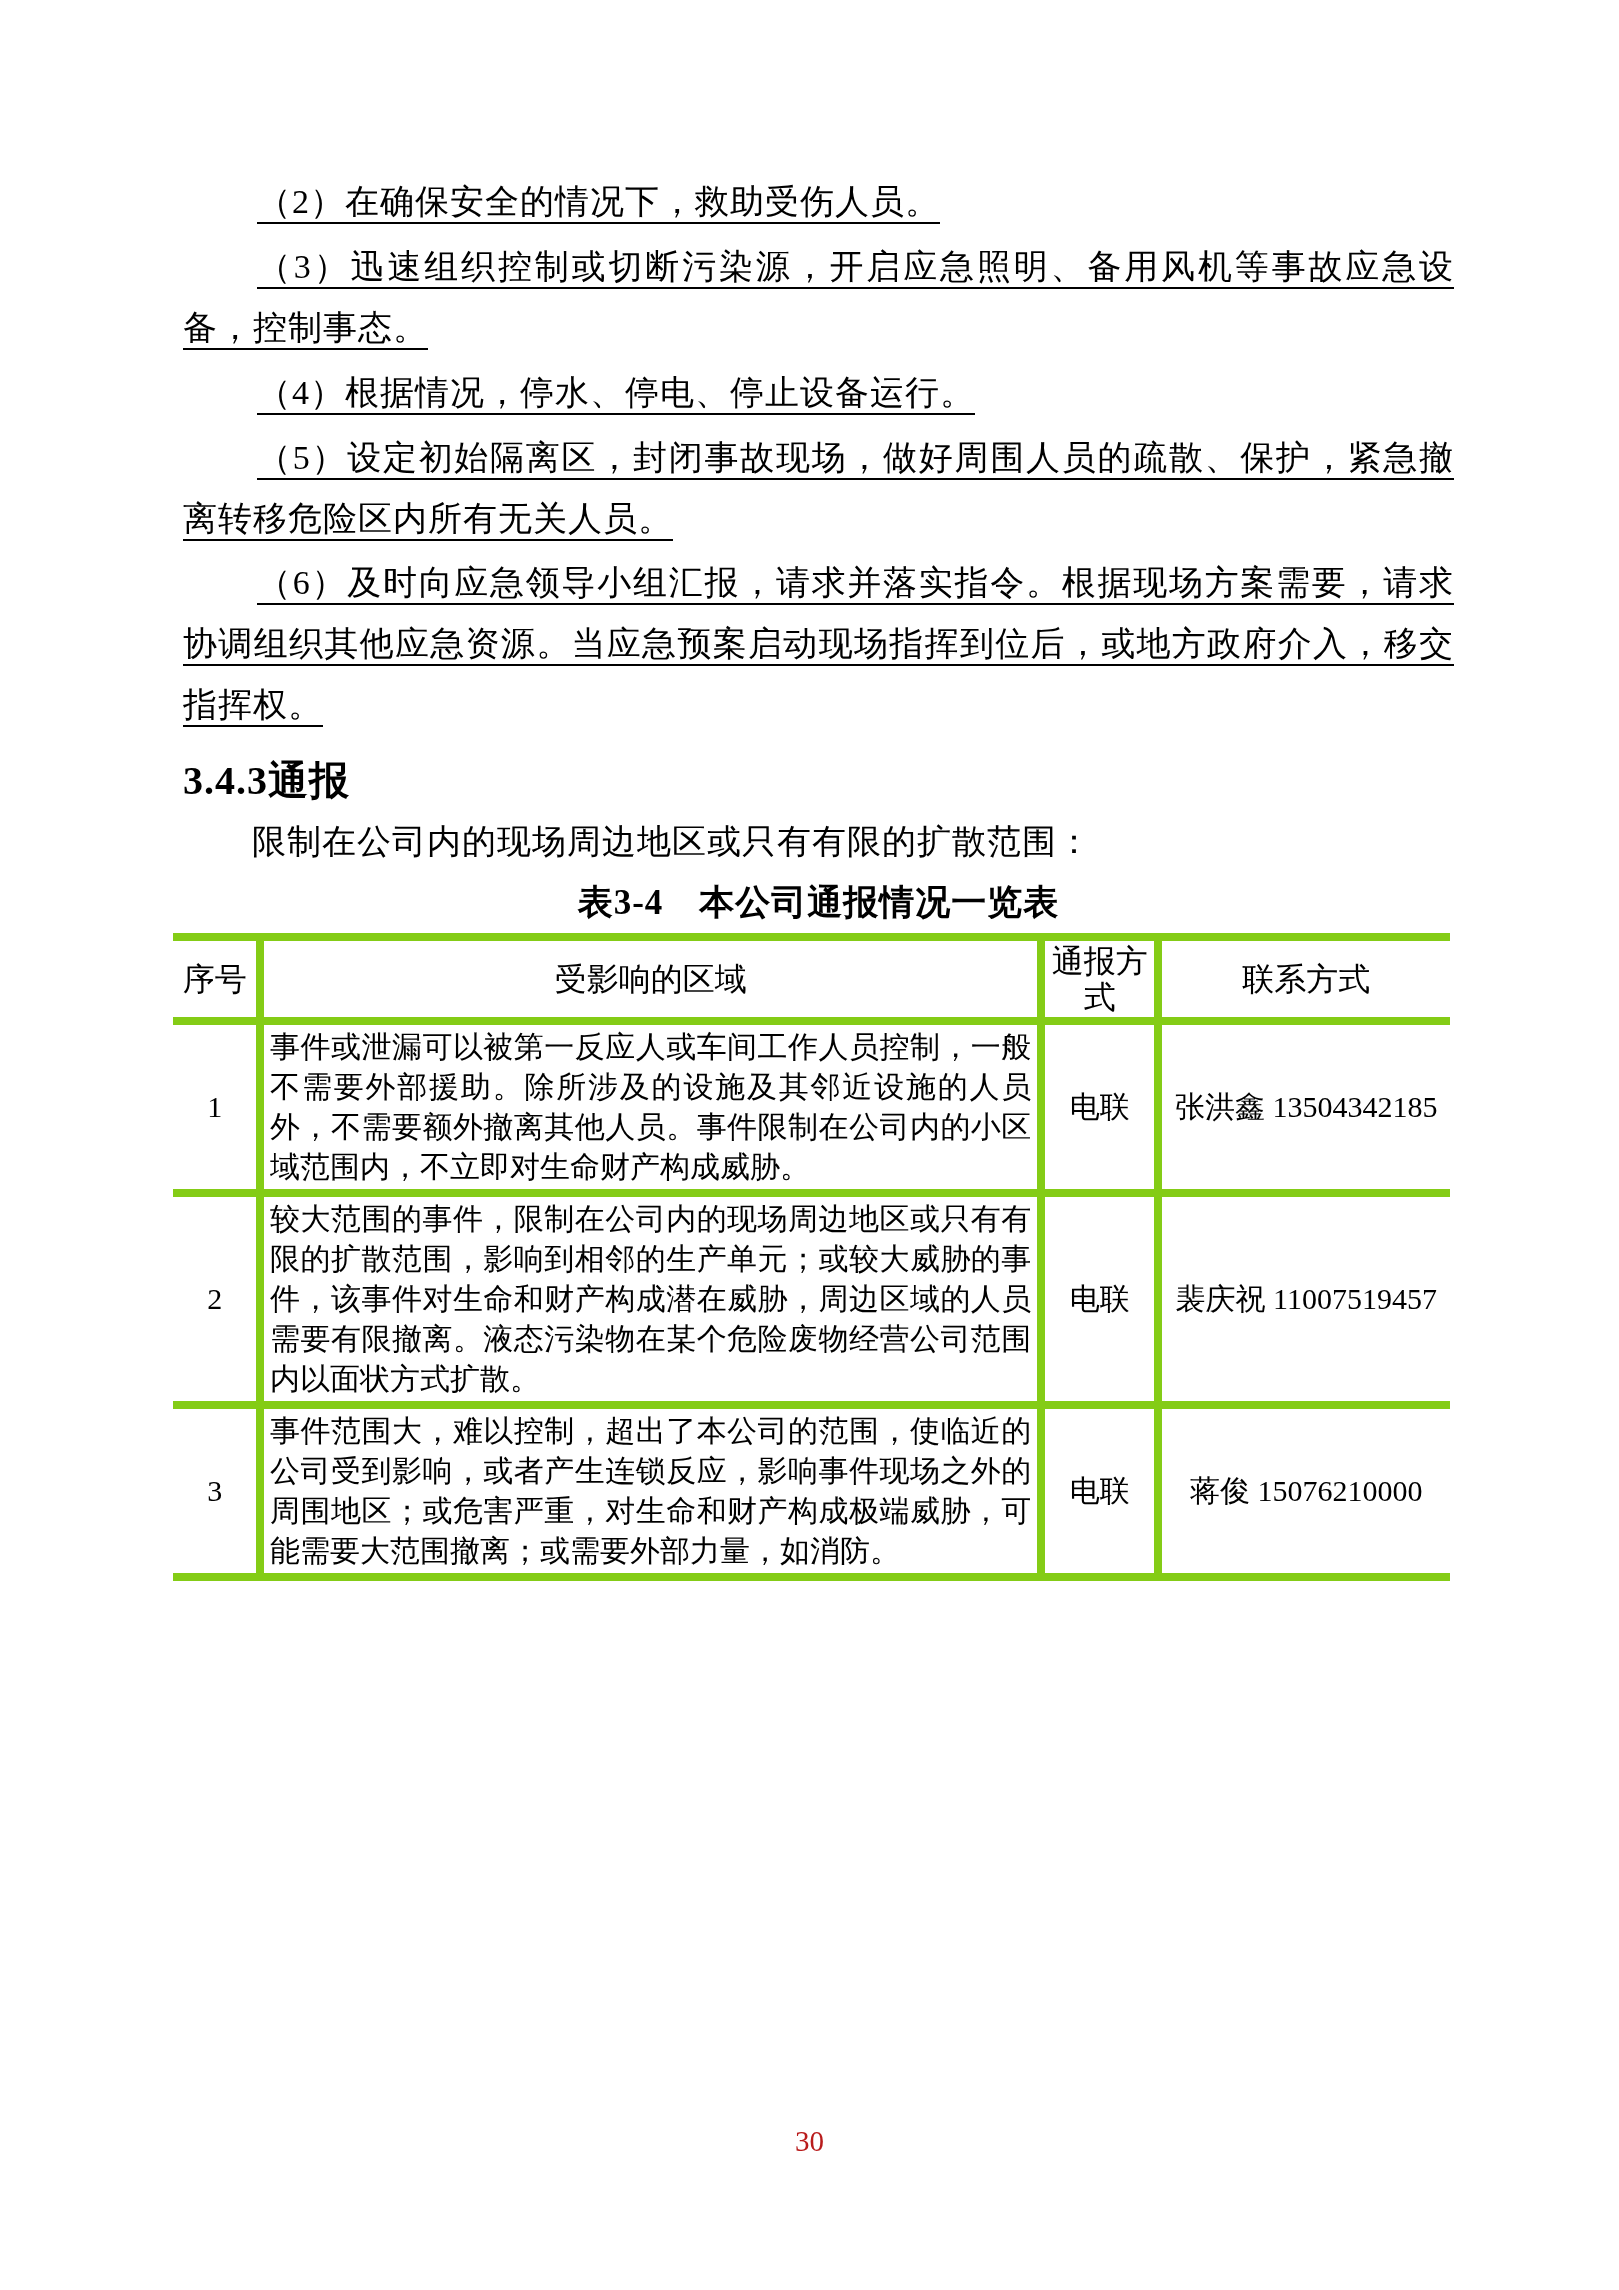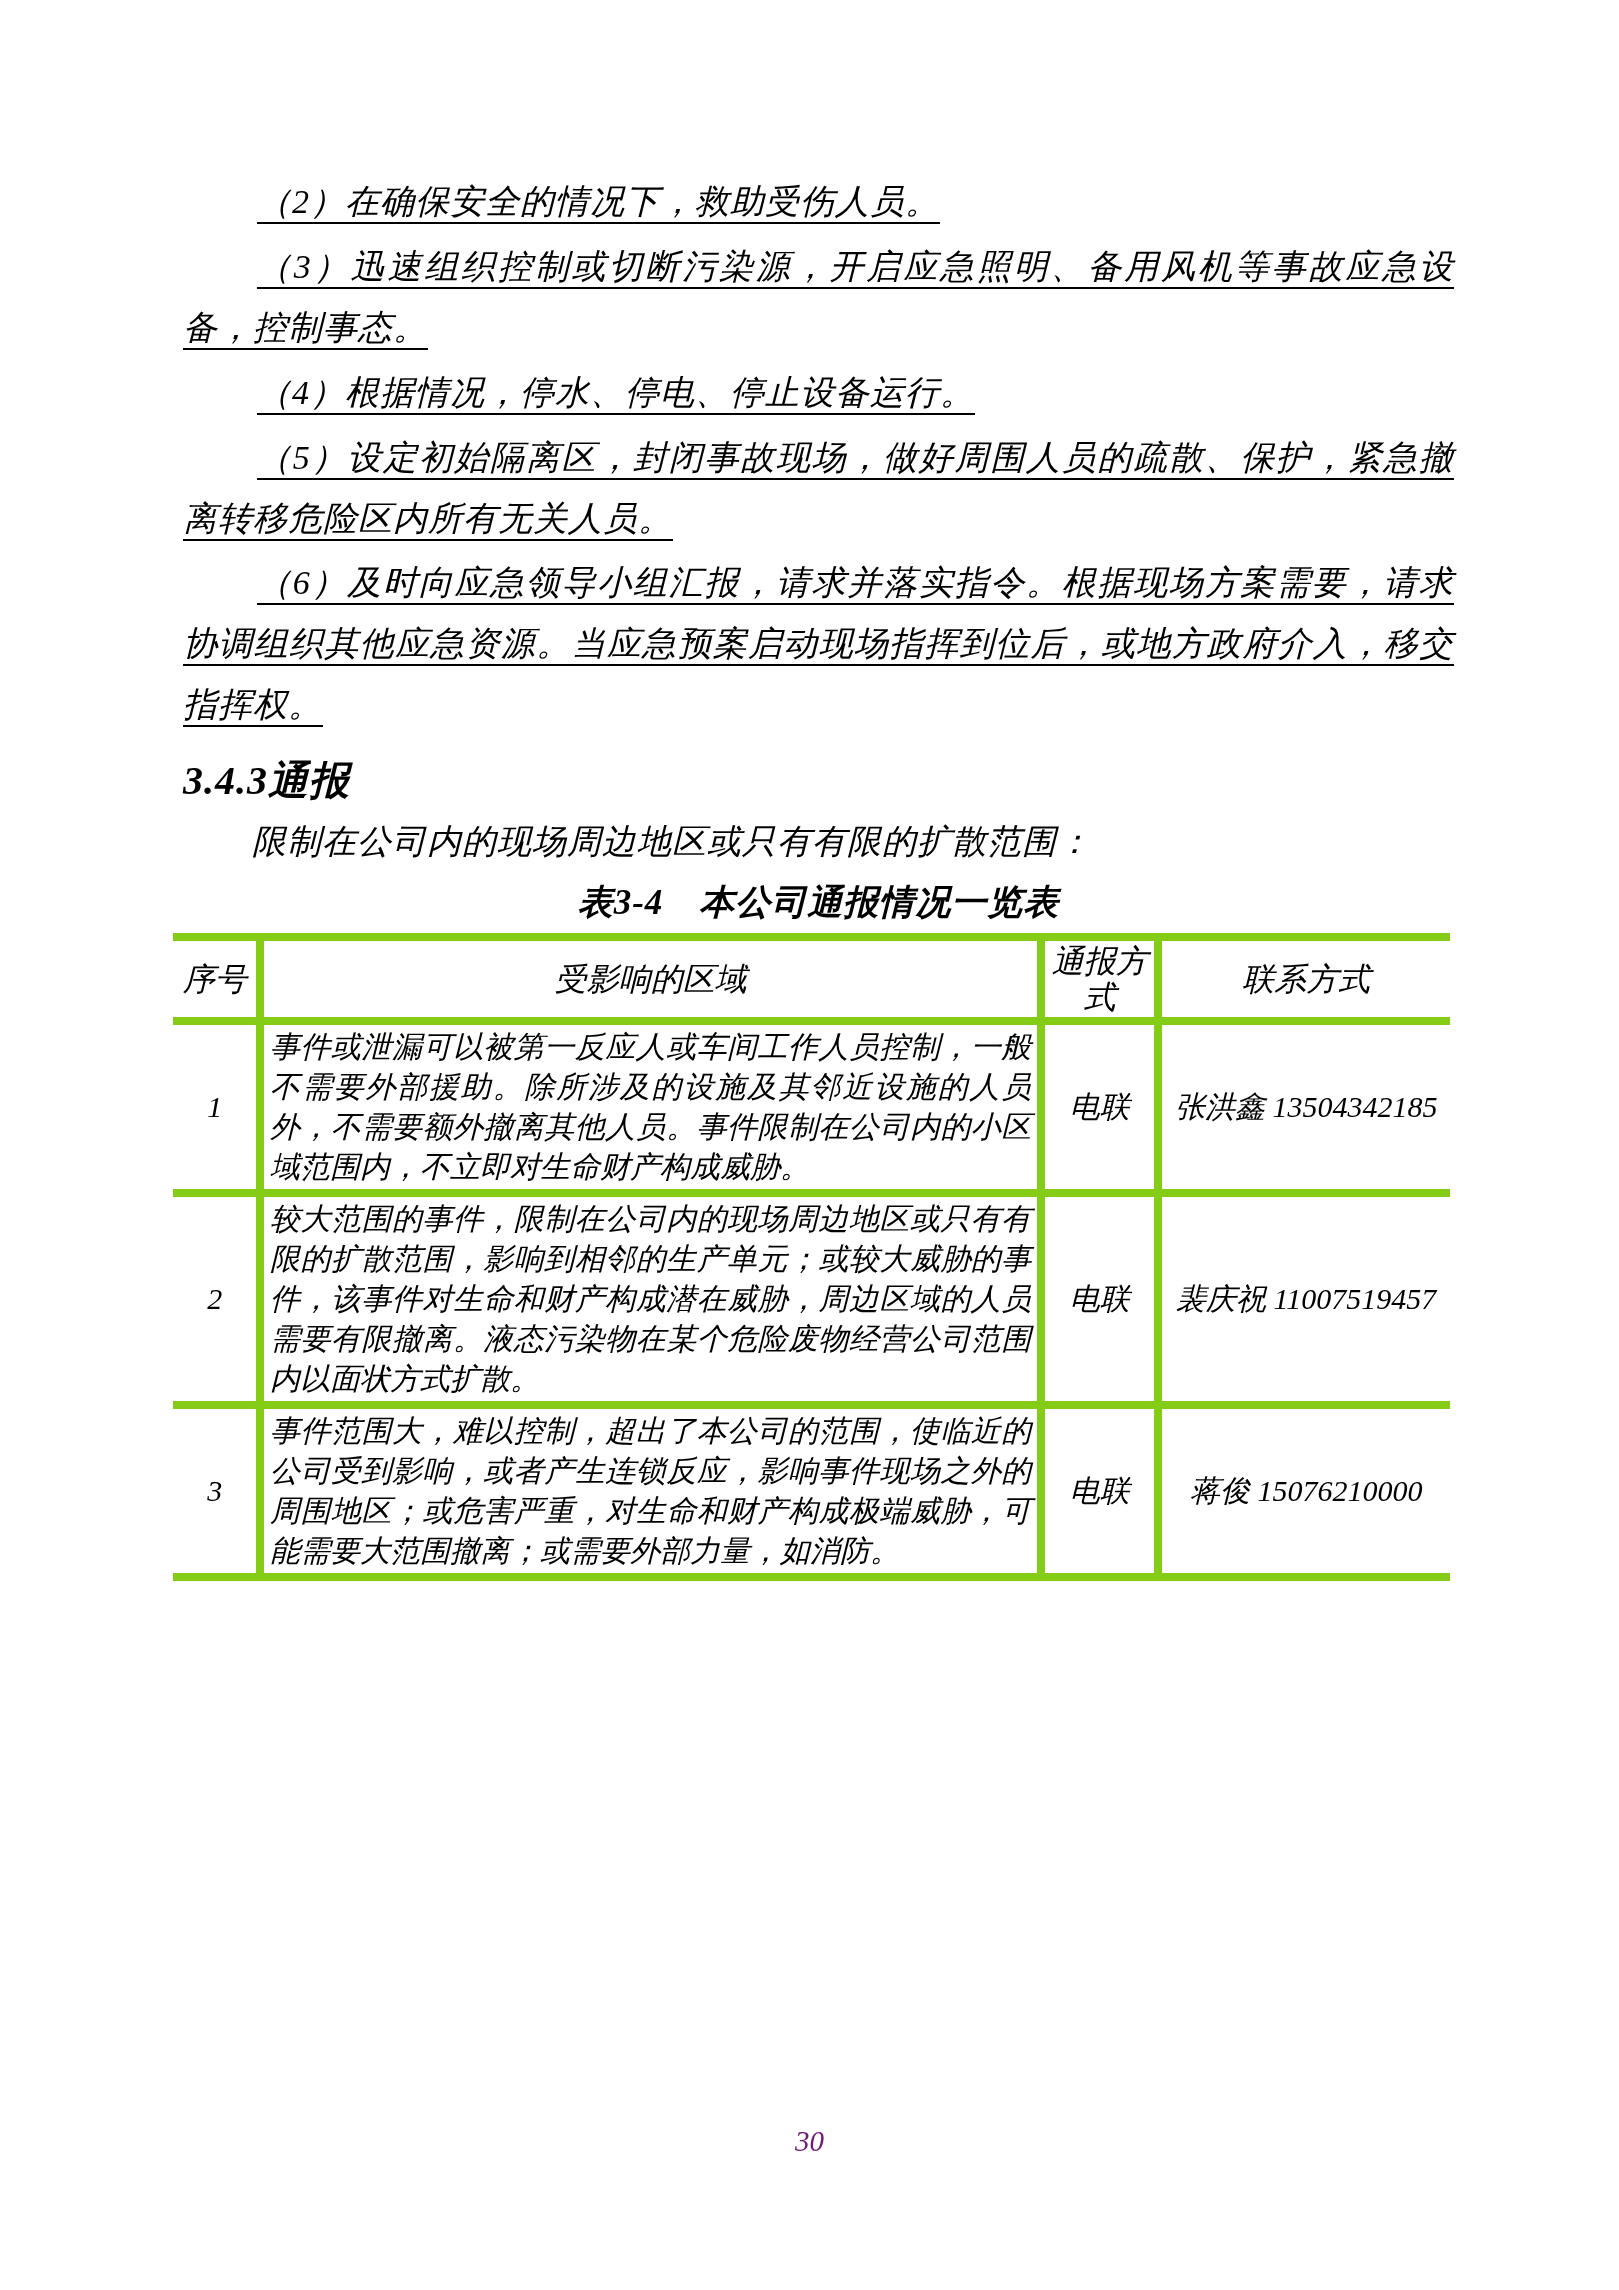--- a/index.html
+++ b/index.html
@@ -8,21 +8,20 @@
     background: #ffffff;
   }
   .page {
     position: relative;
     width: 1619px;
     height: 2227px;
     background: #ffffff;
     color: #000000;
     font-family: "Liberation Serif", "DejaVu Serif", serif;
     overflow: hidden;
-    font-style: italic;
   }
   .content {
     padding: 167px 165px 0 183px;
   }
   
   p.body-par {
     font-size: 34px;
     line-height: 61px;
     margin: 3.9px 0;
     text-indent: 74px;
@@ -100,21 +99,21 @@
   .col-area    { width: 781px; }
   .col-method  { width: 117px; }
   .col-contact { width: 292px; }
   .page-footer {
     position: absolute;
     top: 2125px;
     left: 0;
     width: 100%;
     text-align: center;
     font-size: 29px;
-    color: #701a75;
+    color: #b91c1c;
     font-family: "Liberation Serif", "DejaVu Serif", serif;
   }
 </style>
 </head>
 <body>
 
 <div class="page">
   <div class="content">
 
     <p class="body-par underlined">（2）在确保安全的情况下，救助受伤人员。</p>

